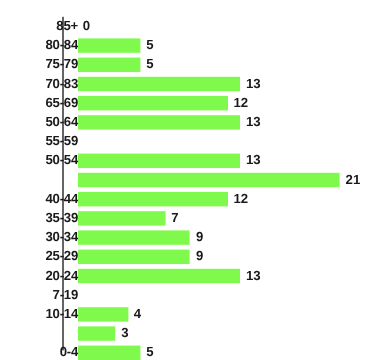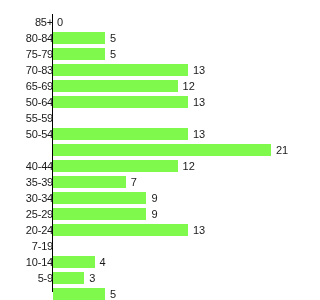--- a/index.html
+++ b/index.html
@@ -26,24 +26,25 @@
     position: absolute;
     left: 52px;
     top: 14px;
     width: 1px;
     height: 278px;
     background: #000000;
   }
 
   .plot {
     position: absolute;
-    left: 0;
+    left: 12px;
     top: 14px;
     width: 300px;
     height: 278px;
+    font-weight: bold;
   }
 
   .row {
     position: relative;
     height: 16px;
     width: 300px;
   }
 
   .cat-label {
     position: absolute;
@@ -186,27 +187,27 @@
         <div class="cat-label">7-19</div>
       </div>
       <div class="row">
         <div class="cat-label">10-14</div>
         <div class="bar-wrap">
           <div class="bar" style="width: 41.5238px; background: rgb(128, 249, 77);"></div>
           <div class="bar-value">4</div>
         </div>
       </div>
       <div class="row">
-        <div class="cat-label">5-9</div>
         <div class="bar-wrap">
           <div class="bar" style="width: 31.1429px; background: rgb(128, 249, 77);"></div>
           <div class="bar-value">3</div>
         </div>
       </div>
       <div class="row">
+        <div class="cat-label">0-4</div>
         <div class="bar-wrap">
           <div class="bar" style="width: 51.9048px; background: rgb(128, 249, 77);"></div>
           <div class="bar-value">5</div>
         </div>
       </div>
     </div>
 
 </div>
 
 </body></html>

